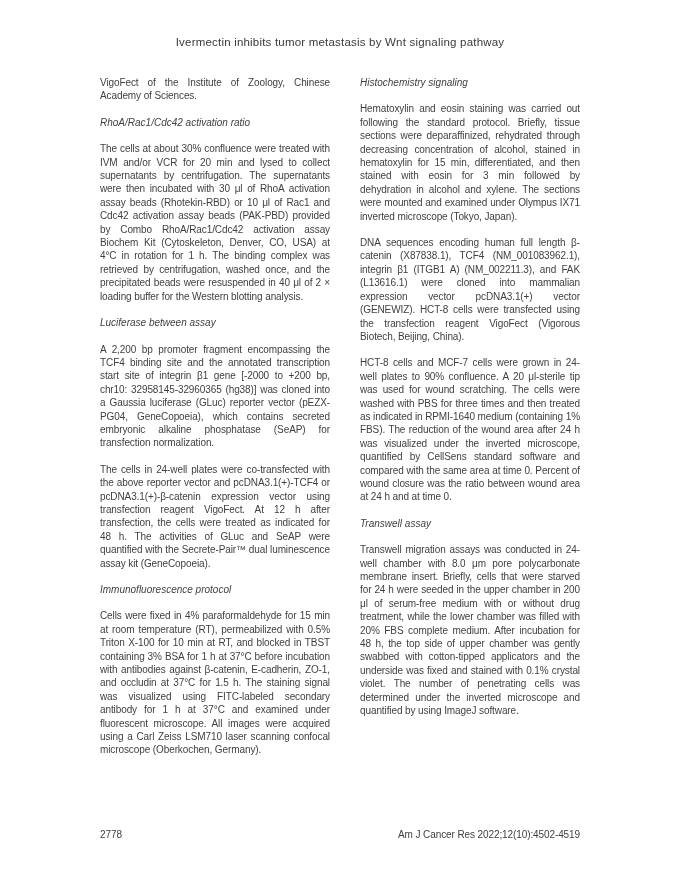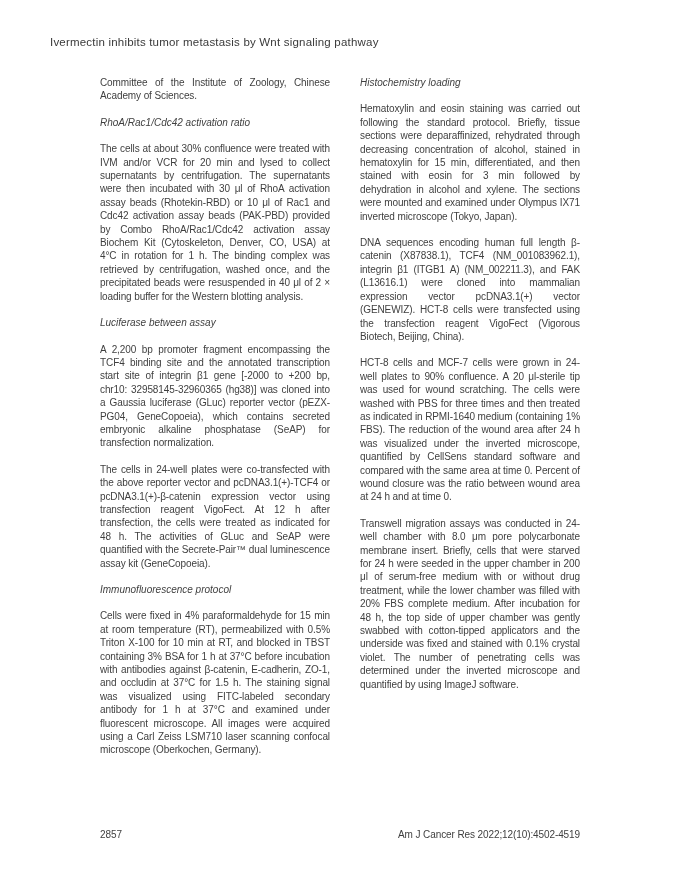--- a/index.html
+++ b/index.html
@@ -14,20 +14,21 @@
     background: #ffffff;
     font-family: "Liberation Sans", sans-serif;
     color: #3f3f3f;
     overflow: hidden;
   }
   .paper-title {
     position: absolute;
     top: 36px;
     left: 50px;
     width: 580px;
+    text-align: center;
     font-size: 11.5px;
     letter-spacing: 0.2px;
     color: #3a3a3a;
   }
   .content {
     position: absolute;
     top: 76px;
     left: 100px;
     width: 480px;
     display: flex;
@@ -66,35 +67,36 @@
   }
 </style>
 </head>
 <body>
 
 <div class="page">
   <div class="paper-title">Ivermectin inhibits tumor metastasis by Wnt signaling pathway</div>
 
   <div class="content">
     <div class="col col-left">
-        <div class="paragraph">Committee of the Institute of Zoology, Chinese Academy of Sciences.</div>
+        <div class="paragraph">VigoFect of the Institute of Zoology, Chinese Academy of Sciences.</div>
         <div class="section-heading">RhoA/Rac1/Cdc42 activation ratio</div>
         <div class="paragraph">The cells at about 30% confluence were treated with IVM and/or VCR for 20 min and lysed to collect supernatants by centrifugation. The supernatants were then incubated with 30 μl of RhoA activation assay beads (Rhotekin-RBD) or 10 μl of Rac1 and Cdc42 activation assay beads (PAK-PBD) provided by Combo RhoA/Rac1/Cdc42 activation assay Biochem Kit (Cytoskeleton, Denver, CO, USA) at 4°C in rotation for 1 h. The binding complex was retrieved by centrifugation, washed once, and the precipitated beads were resuspended in 40 μl of 2 × loading buffer for the Western blotting analysis.</div>
         <div class="section-heading">Luciferase between assay</div>
         <div class="paragraph">A 2,200 bp promoter fragment encompassing the TCF4 binding site and the annotated transcription start site of integrin β1 gene [-2000 to +200 bp, chr10: 32958145-32960365 (hg38)] was cloned into a Gaussia luciferase (GLuc) reporter vector (pEZX-PG04, GeneCopoeia), which contains secreted embryonic alkaline phosphatase (SeAP) for transfection normalization.</div>
         <div class="paragraph">The cells in 24-well plates were co-transfected with the above reporter vector and pcDNA3.1(+)-TCF4 or pcDNA3.1(+)-β-catenin expression vector using transfection reagent VigoFect. At 12 h after transfection, the cells were treated as indicated for 48 h. The activities of GLuc and SeAP were quantified with the Secrete-Pair™ dual luminescence assay kit (GeneCopoeia).</div>
         <div class="section-heading">Immunofluorescence protocol</div>
         <div class="paragraph">Cells were fixed in 4% paraformaldehyde for 15 min at room temperature (RT), permeabilized with 0.5% Triton X-100 for 10 min at RT, and blocked in TBST containing 3% BSA for 1 h at 37°C before incubation with antibodies against β-catenin, E-cadherin, ZO-1, and occludin at 37°C for 1.5 h. The staining signal was visualized using FITC-labeled secondary antibody for 1 h at 37°C and examined under fluorescent microscope. All images were acquired using a Carl Zeiss LSM710 laser scanning confocal microscope (Oberkochen, Germany).</div>
       </div>
     <div class="col col-right">
-        <div class="section-heading">Histochemistry loading</div>
+        <div class="section-heading">Histochemistry signaling</div>
         <div class="paragraph">Hematoxylin and eosin staining was carried out following the standard protocol. Briefly, tissue sections were deparaffinized, rehydrated through decreasing concentration of alcohol, stained in hematoxylin for 15 min, differentiated, and then stained with eosin for 3 min followed by dehydration in alcohol and xylene. The sections were mounted and examined under Olympus IX71 inverted microscope (Tokyo, Japan).</div>
         <div class="paragraph">DNA sequences encoding human full length β-catenin (X87838.1), TCF4 (NM_001083962.1), integrin β1 (ITGB1 A) (NM_002211.3), and FAK (L13616.1) were cloned into mammalian expression vector pcDNA3.1(+) vector (GENEWIZ). HCT-8 cells were transfected using the transfection reagent VigoFect (Vigorous Biotech, Beijing, China).</div>
         <div class="paragraph">HCT-8 cells and MCF-7 cells were grown in 24-well plates to 90% confluence. A 20 μl-sterile tip was used for wound scratching. The cells were washed with PBS for three times and then treated as indicated in RPMI-1640 medium (containing 1% FBS). The reduction of the wound area after 24 h was visualized under the inverted microscope, quantified by CellSens standard software and compared with the same area at time 0. Percent of wound closure was the ratio between wound area at 24 h and at time 0.</div>
+        <div class="section-heading">Transwell assay</div>
         <div class="paragraph">Transwell migration assays was conducted in 24-well chamber with 8.0 μm pore polycarbonate membrane insert. Briefly, cells that were starved for 24 h were seeded in the upper chamber in 200 μl of serum-free medium with or without drug treatment, while the lower chamber was filled with 20% FBS complete medium. After incubation for 48 h, the top side of upper chamber was gently swabbed with cotton-tipped applicators and the underside was fixed and stained with 0.1% crystal violet. The number of penetrating cells was determined under the inverted microscope and quantified by using ImageJ software.</div>
       </div>
   </div>
 
   <div class="footer">
-    <span>2857</span>
+    <span>2778</span>
     <span>Am J Cancer Res 2022;12(10):4502-4519</span>
   </div>
 </div>
 
 </body></html>

